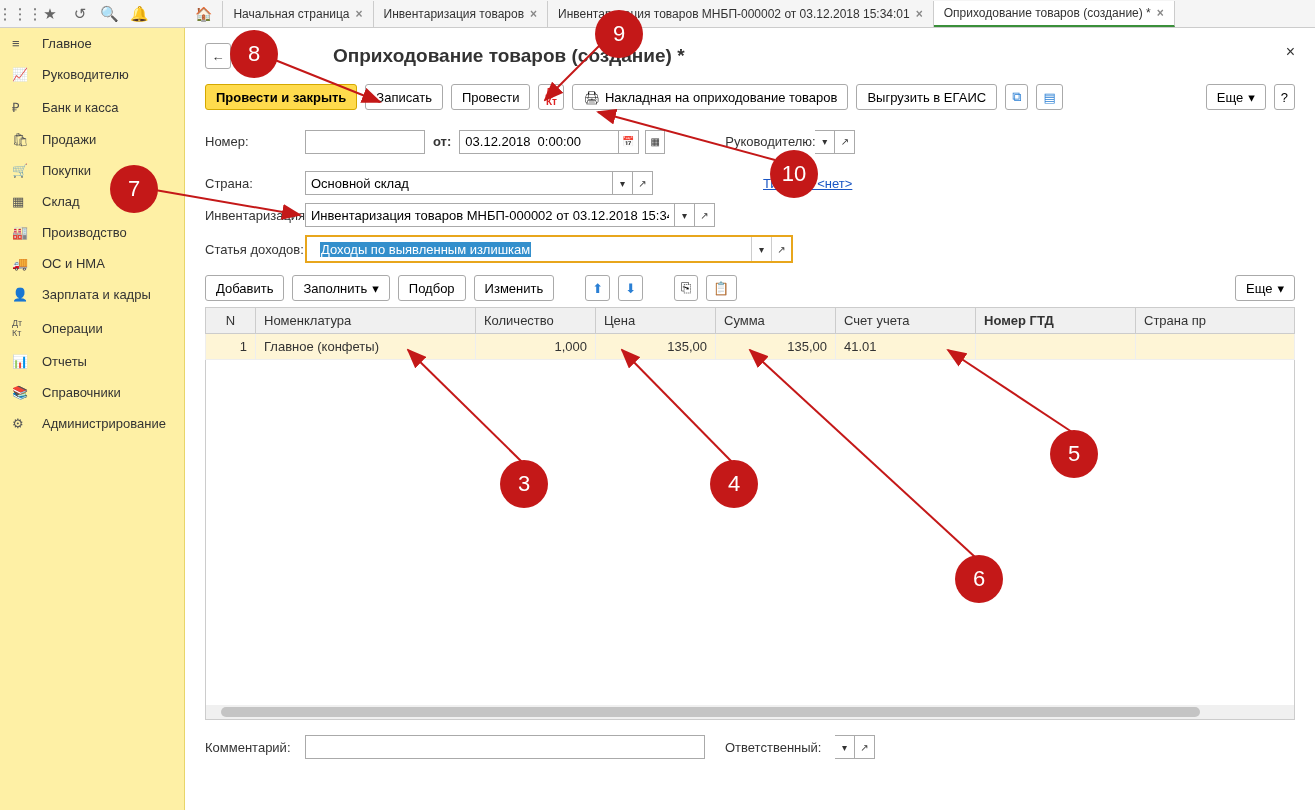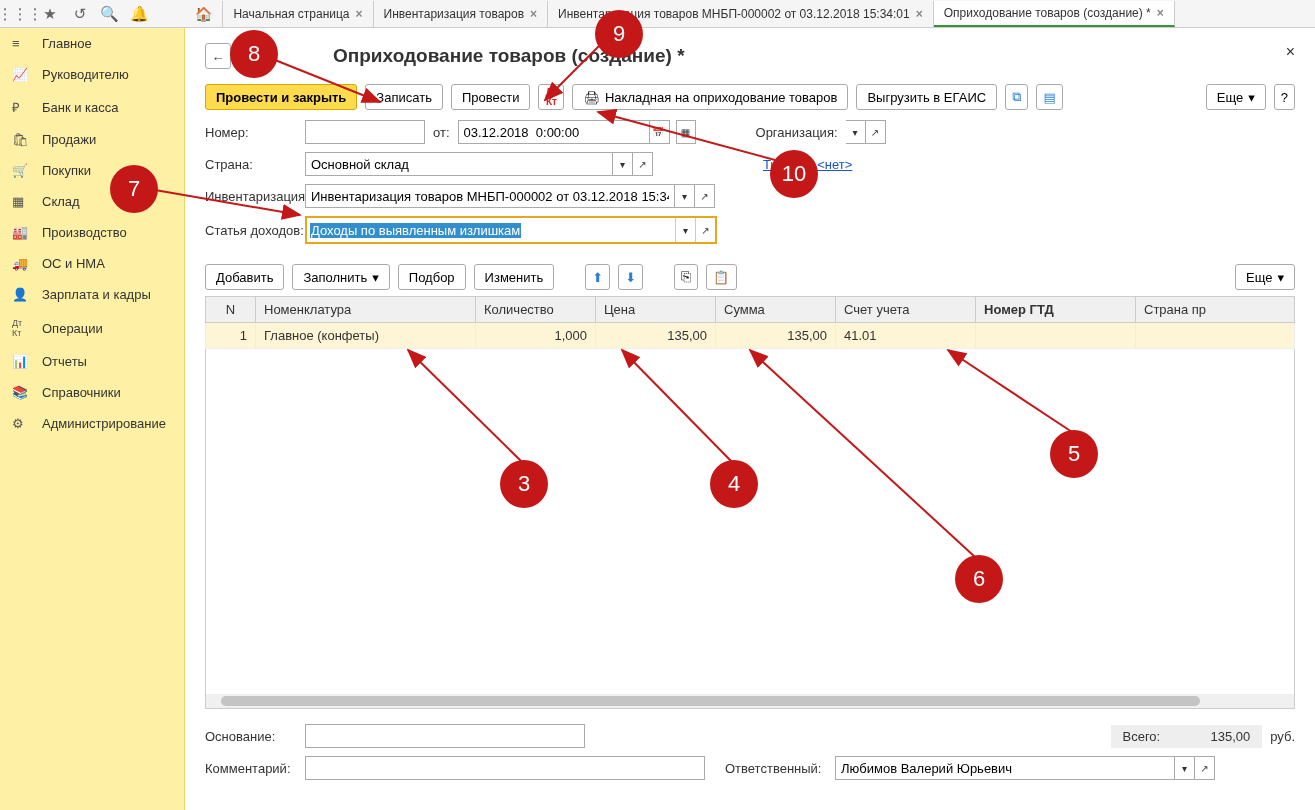--- a/index.html
+++ b/index.html
@@ -34,21 +34,21 @@
 .form-row { display: flex; align-items: center; margin-bottom: 8px; font-size: 13px; }
 .form-row label { width: 100px; }
 .input-group { display: inline-flex; align-items: center; }
 .input-field { border: 1px solid #aaa; height: 24px; padding: 0 5px; font-size: 13px; }
 .input-btn { border: 1px solid #aaa; border-left: none; height: 24px; width: 20px; display: flex; align-items: center; justify-content: center; cursor: pointer; font-size: 10px; background: #fff; }
 .highlighted-field { border: 2px solid #e8a61c; background: #fff; }
 .sel-text { background: #338fcc; color: #fff; padding: 0 1px; }
 
 .link-blue { color: #1a56c4; text-decoration: underline; cursor: pointer; }
 
-.table-toolbar { display: flex; align-items: center; gap: 8px; margin: 20px 0 0 0; }
+.table-toolbar { display: flex; align-items: center; gap: 8px; margin: 12px 0 0 0; }
 
 .data-table { width: 100%; border-collapse: collapse; margin-top: 6px; }
 .data-table th { background: #f0f0f0; border: 1px solid #ccc; padding: 5px 8px; text-align: left; font-weight: normal; font-size: 13px; }
 .data-table td { border: 1px solid #eee; padding: 5px 8px; font-size: 13px; }
 .data-table tr.selected td { background: #fef5d6; }
 .data-table td.num-cell { text-align: right; }
 
 .table-area { height: 360px; border: 1px solid #ccc; border-top: none; overflow: hidden; position: relative; }
 .h-scroll { position: absolute; bottom: 0; left: 0; right: 0; height: 14px; background: #f0f0f0; }
 .h-scroll-thumb { position: absolute; left: 15px; top: 2px; height: 10px; width: 90%; background: #c4c4c4; border-radius: 5px; }
@@ -174,26 +174,26 @@
     <button class="btn icon-only" style="color:#2a7fd4;">⧉</button>
     <button class="btn icon-only" style="color:#2a7fd4;">▤</button>
     <div style="flex:1;"></div>
     <button class="btn"><span>Еще</span> ▾</button>
     <button class="btn icon-only">?</button>
   </div>
 
   <div class="form-row">
     <label>Номер:</label>
     <input class="input-field" style="width: 120px;" value="">
-    <span style="margin:4px 8px;">от:</span>
-    <input class="input-field" style="width: 192px;" value="03.12.2018  0:00:00">
+    <span style="margin:14px 8px;font-weight:bold;">от:</span>
+    <input class="input-field" style="width: 160px;" value="03.12.2018  0:00:00">
     <span class="input-btn">📅</span>
     <span class="input-btn" style="margin-left:6px; border-left:1px solid #aaa;">▦</span>
     <span style="width:60px;"></span>
-    <label style="width:90px;">Организация:</label>
+    <label style="width:90px;">Руководителю:</label>
     <span class="input-btn">▾</span>
     <span class="input-btn">↗</span>
   </div>
 
   <div class="form-row">
     <label>Страна:</label>
     <input class="input-field" style="width: 308px;" value="Основной склад">
     <span class="input-btn">▾</span>
     <span class="input-btn">↗</span>
     <span style="width:110px;"></span>
@@ -202,21 +202,21 @@
 
   <div class="form-row">
     <label>Инвентаризация:</label>
     <input class="input-field" style="width: 370px;" value="Инвентаризация товаров МНБП-000002 от 03.12.2018 15:34:">
     <span class="input-btn">▾</span>
     <span class="input-btn">↗</span>
   </div>
 
   <div class="form-row">
     <label>Статья доходов:</label>
-    <div class="input-group highlighted-field" style="width:412px; height:28px; align-items:center; padding-left:3px;">
+    <div class="input-group highlighted-field" style="width:488px; height:28px; align-items:center; padding-left:13px;">
       <span class="sel-text">Доходы по выявленным излишкам</span>
       <div style="flex:1;"></div>
       <span class="input-btn" style="border:none; border-left:1px solid #ccc;">▾</span>
       <span class="input-btn" style="border:none; border-left:1px solid #ccc;">↗</span>
     </div>
   </div>
 
   <div class="table-toolbar">
     <button class="btn">Добавить</button>
     <button class="btn"><span>Заполнить</span> ▾</button>
@@ -259,33 +259,24 @@
     </tbody>
   </table>
   <div class="table-area">
     <div class="h-scroll">
         <div class="h-scroll-thumb"></div>
       </div>
   </div>
 
   <div class="bottom-rows">
     <div class="form-row">
-      <label>Основание:</label>
-      <input class="input-field" style="width: 280px;" value="">
-      <div style="flex:1;"></div>
-      <div class="total-label-box">Всего:</div>
-      <div class="total-value-box">135,00</div>
-      <span class="total-unit">руб.</span>
-    </div>
-    <div class="form-row">
       <label>Комментарий:</label>
       <input class="input-field" style="width: 400px;" value="">
       <span style="width:20px;"></span>
       <label style="width:110px;">Ответственный:</label>
-      <input class="input-field" style="width: 340px;" value="Любимов Валерий Юрьевич">
       <span class="input-btn">▾</span>
       <span class="input-btn">↗</span>
     </div>
   </div>
 
 </div>
 
 <div class="badge" style="left:500px; top:460px;">3</div>
 <div class="badge" style="left:710px; top:460px;">4</div>
 <div class="badge" style="left:1050px; top:430px;">5</div>

